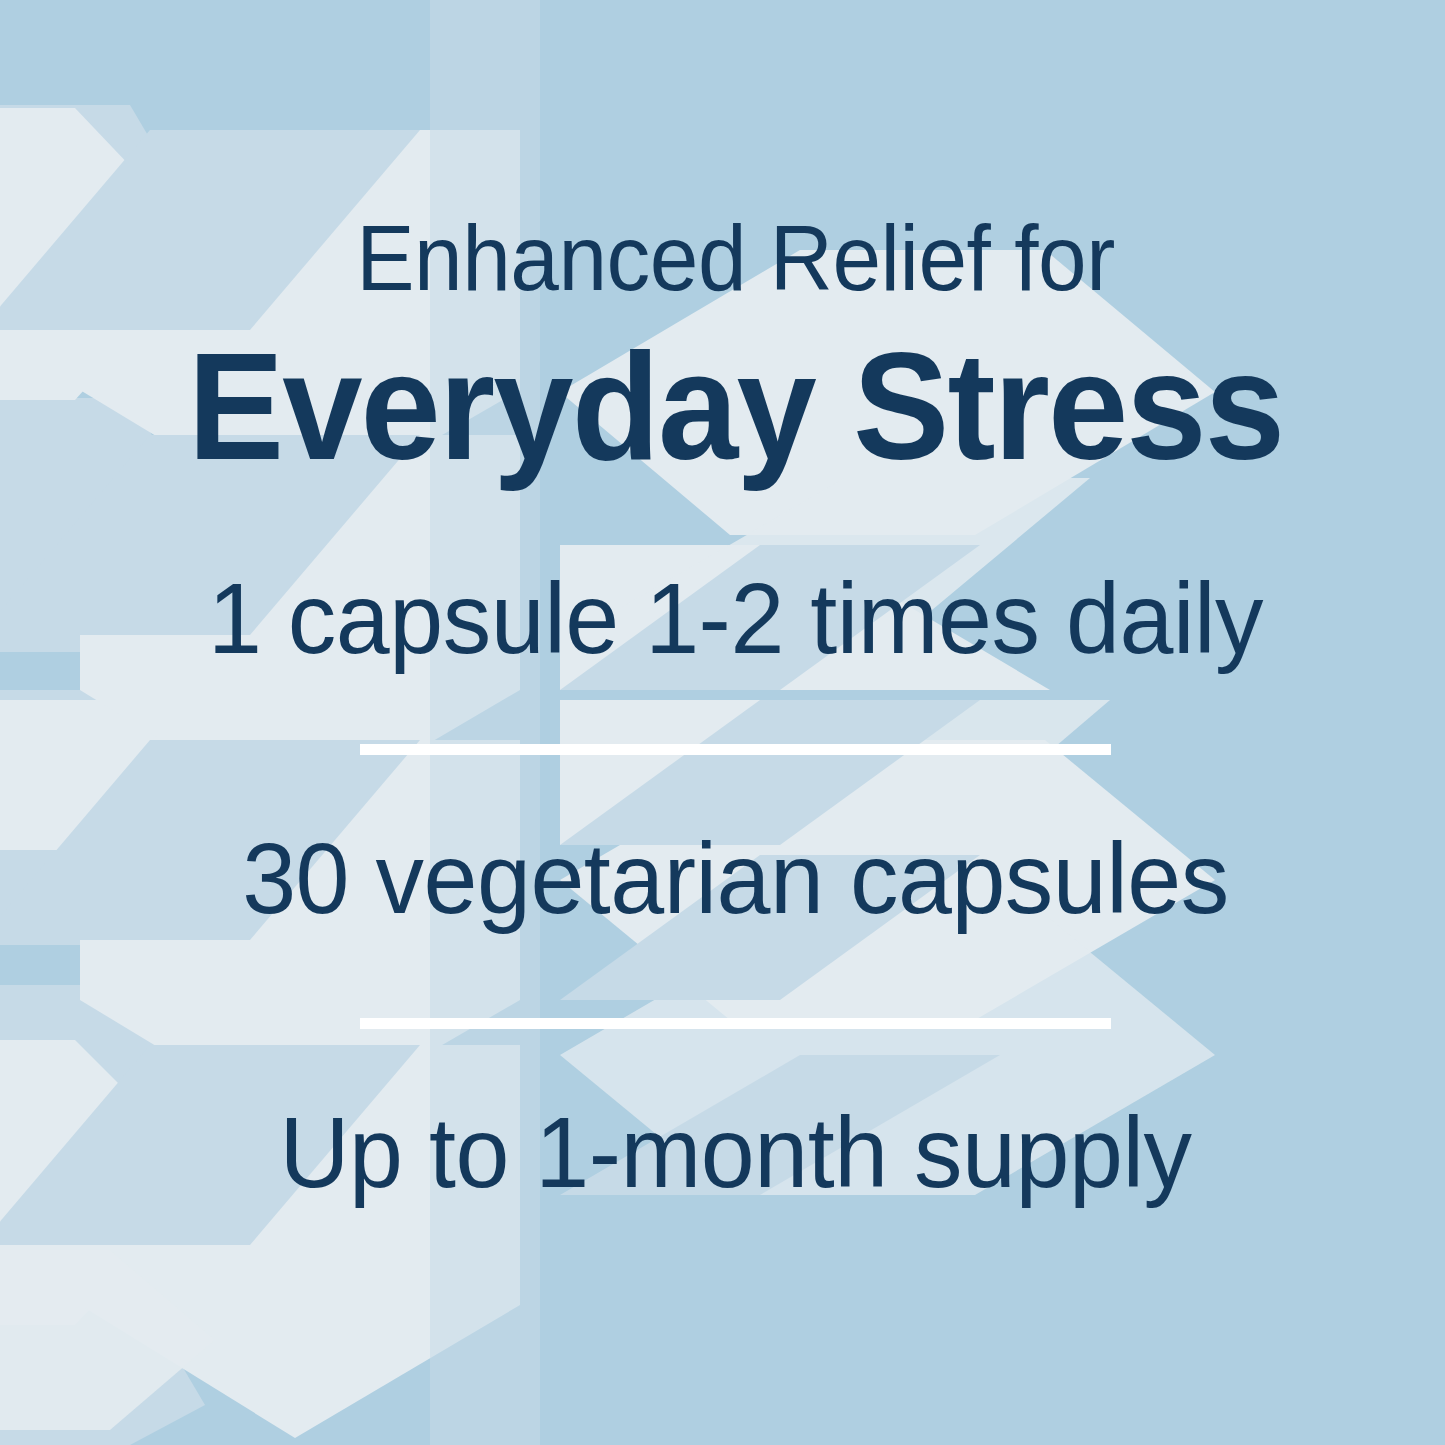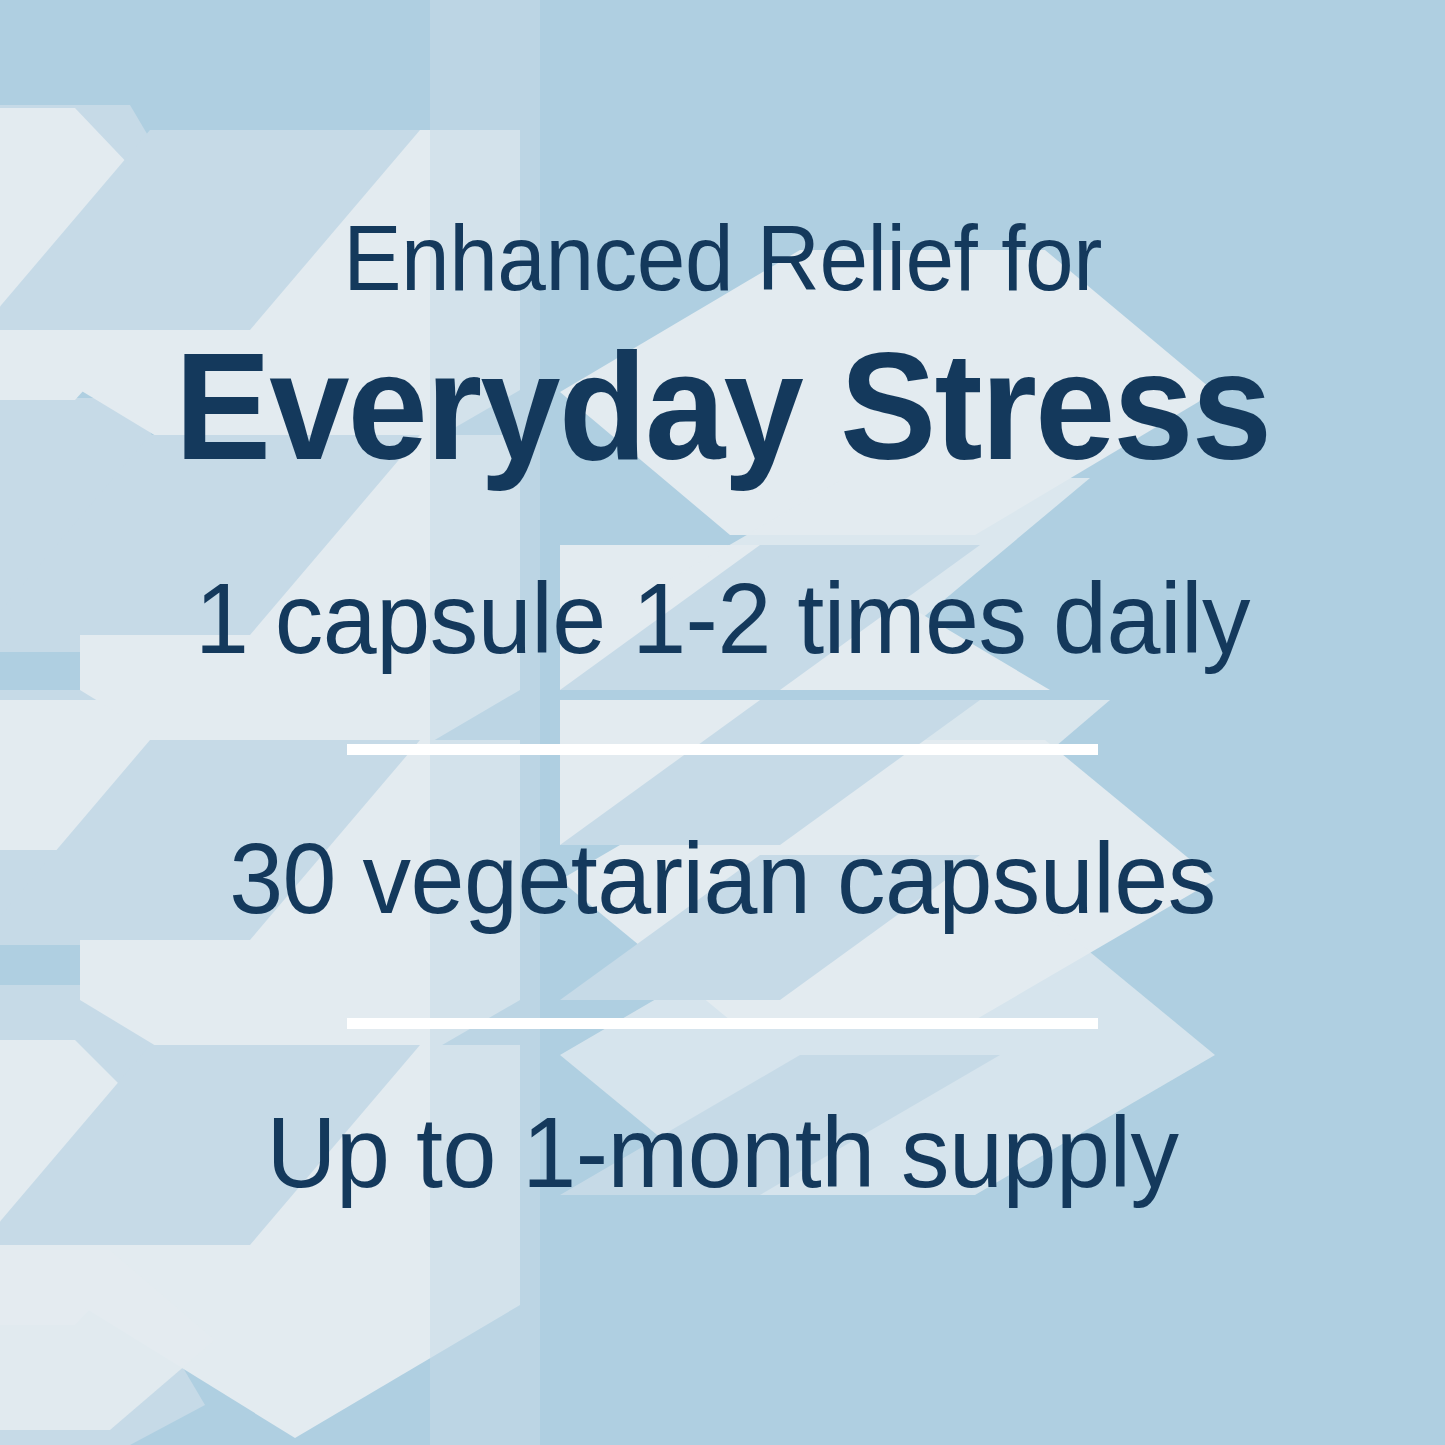--- a/index.html
+++ b/index.html
@@ -27,21 +27,21 @@
     left: 0;
     top: 0;
     width: 1445px;
     height: 1445px;
     pointer-events: none;
   }
 
   
   #content {
     position: absolute;
-    left: 0;
+    left: 13px;
     top: 0;
     width: 1401px;
     height: 1445px;
   }
 
   .line {
     position: absolute;
     width: 1445px;
     text-align: center;
     color: #14395C;

